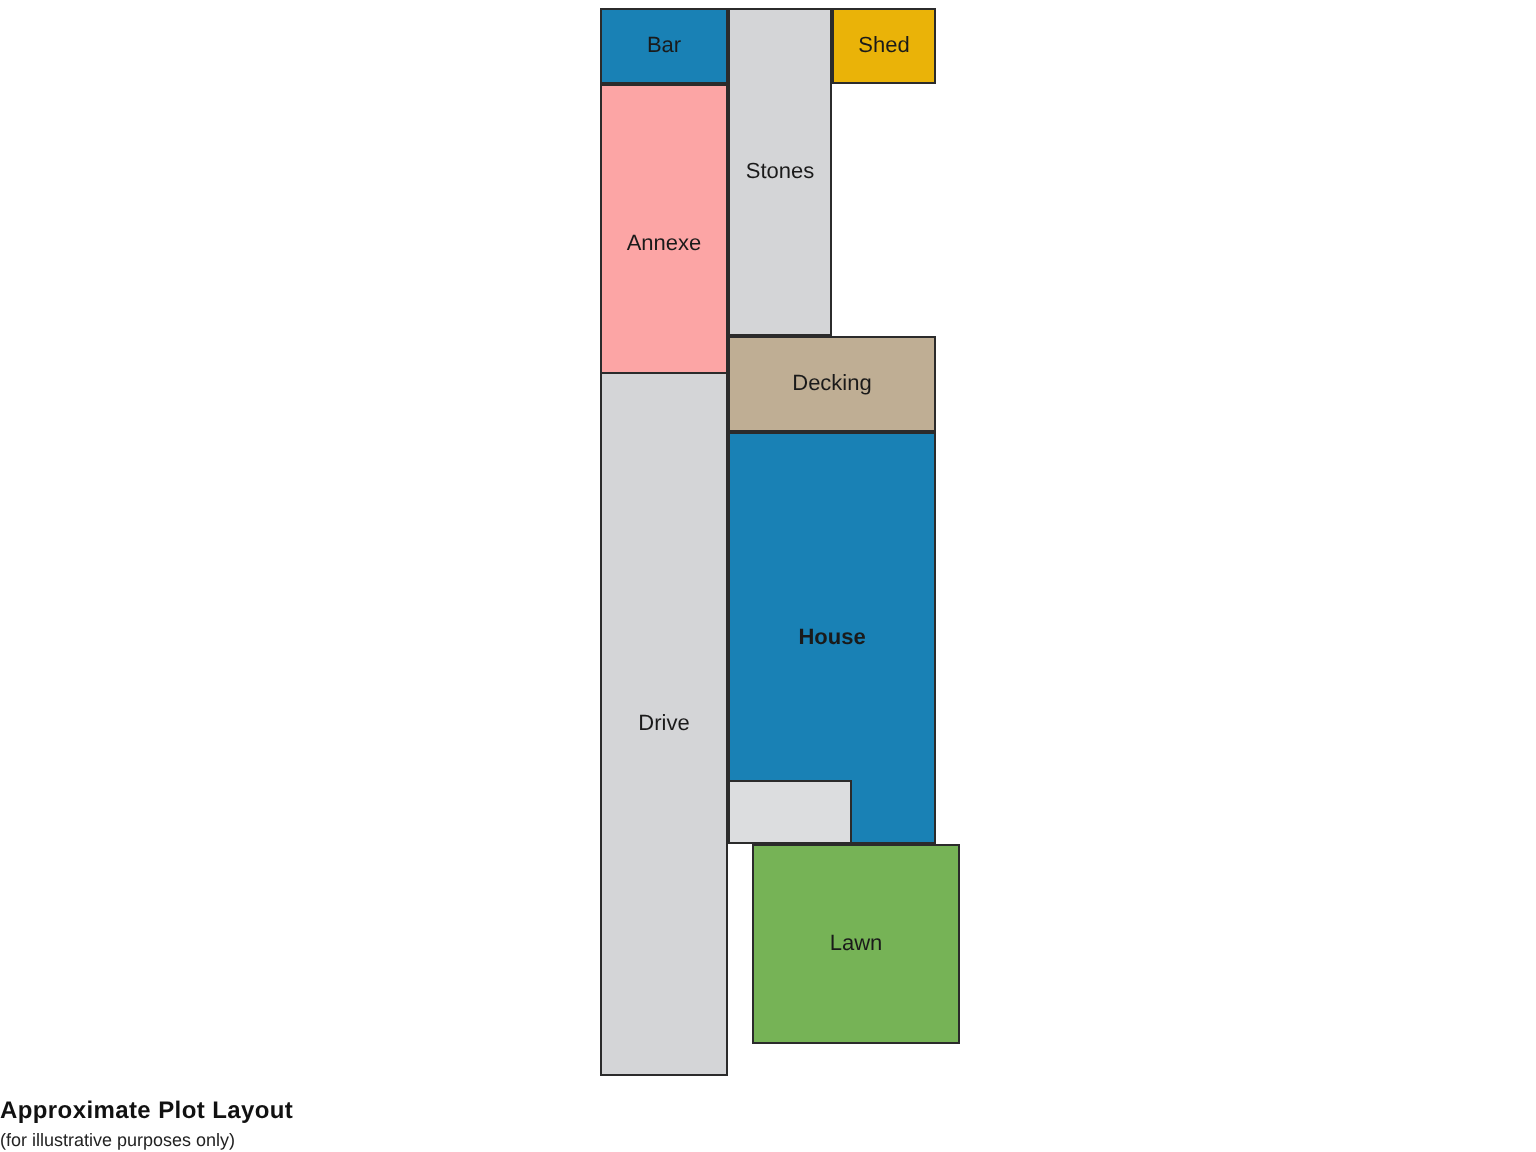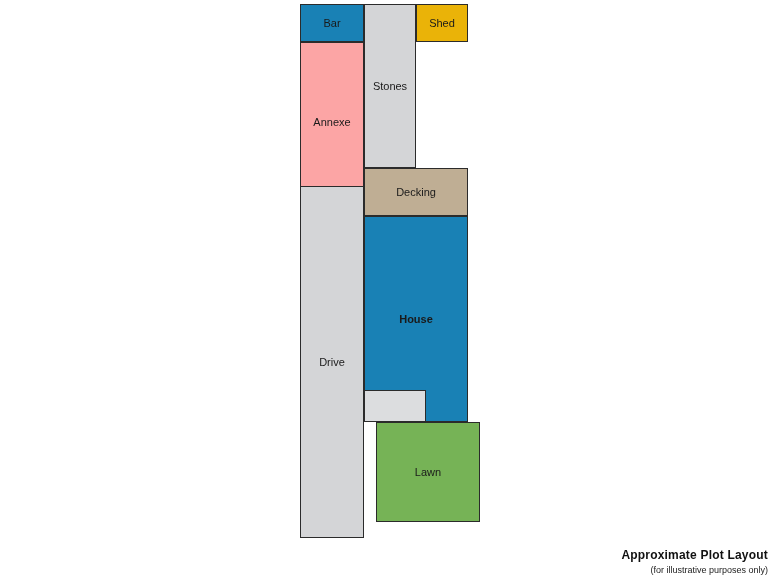--- a/index.html
+++ b/index.html
@@ -46,21 +46,21 @@
     font-weight: bold;
   }
   .region.no-label {
     font-size: 0;
   }
   .caption-block {
     position: absolute;
     left: 0;
     top: 548px;
     width: 768px;
-    text-align: right;
+    text-align: left;
   }
   .caption-title {
     font-size: 12px;
     font-weight: bold;
     color: #111111;
     letter-spacing: 0.2px;
   }
   .caption-sub {
     font-size: 9px;
     color: #222222;

